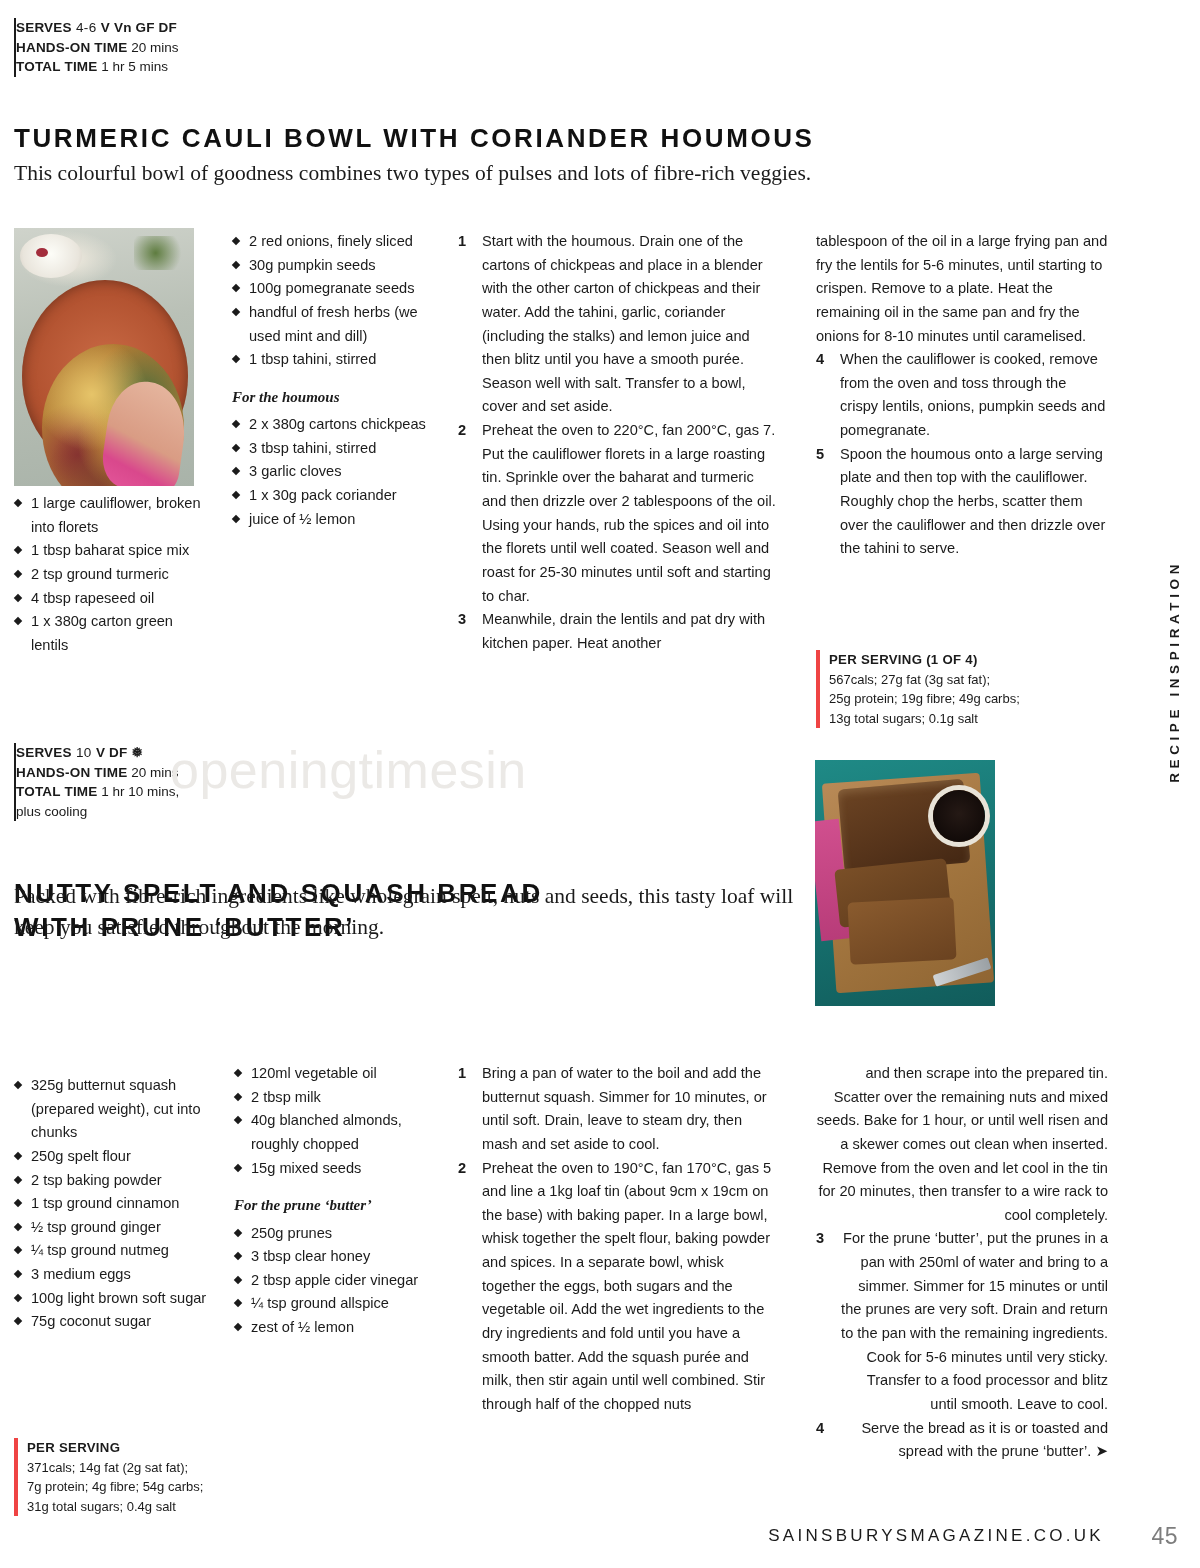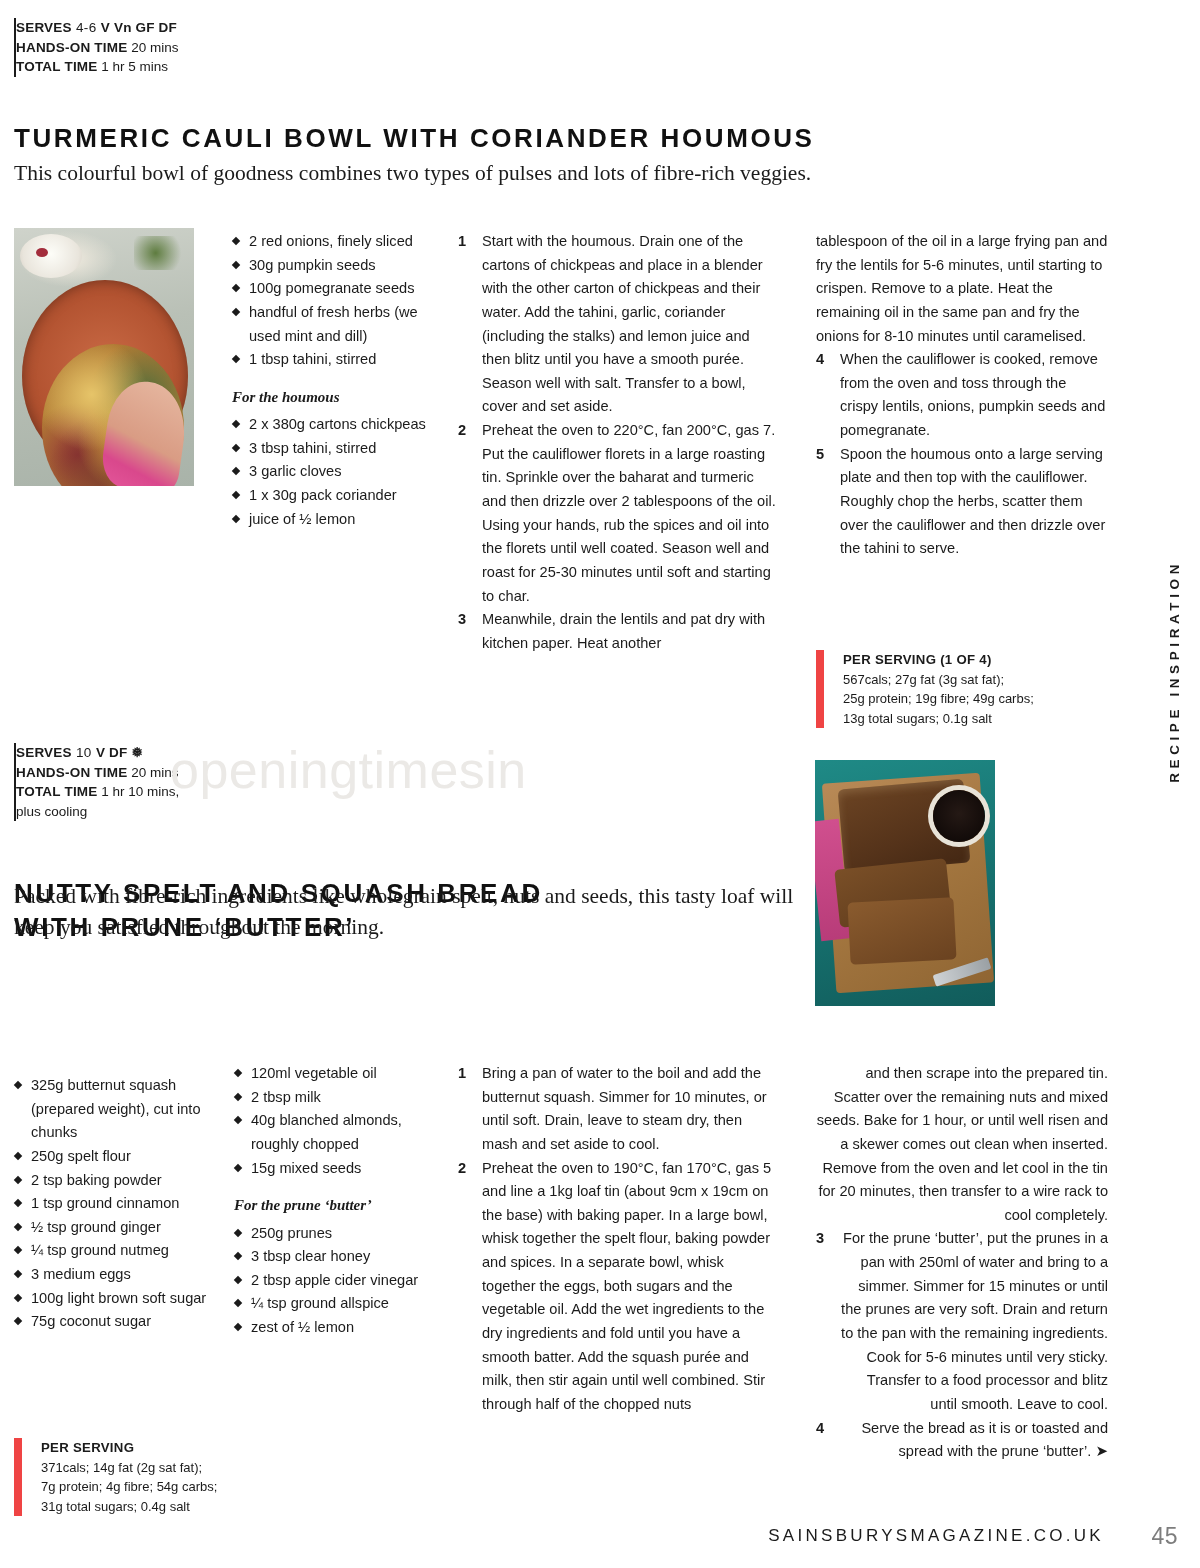--- a/index.html
+++ b/index.html
@@ -116,22 +116,22 @@
 
   .cont {
     position: absolute;
     font-size: 14.6px;
     line-height: 1.62;
   }
 
   
   .nutrition {
     position: absolute;
-    border-left: 8px solid #ef4444;
-    padding-left: 19px;
+    border-left: 4px solid #ef4444;
+    padding-left: 9px;
     font-size: 13px;
     line-height: 1.5;
   }
   .nutrition .nt-title {
     font-weight: bold;
     letter-spacing: 0.3px;
     font-size: 13.2px;
   }
 
   
@@ -311,20 +311,29 @@
 
   <div class="photo photo-cauli">
     <div class="herb"></div>
     <div class="bowl2"></div>
     <div class="bowl">
       <div class="food"></div>
     </div>
     <div class="hand"></div>
   </div>
 
+  <div class="col" style="left:14px; top:492px; width:196px;">
+    <ul class="ing">
+      <li>1 large cauliflower, broken into florets</li>
+      <li>1 tbsp baharat spice mix</li>
+      <li>2 tsp ground turmeric</li>
+      <li>4 tbsp rapeseed oil</li>
+      <li>1 x 380g carton green lentils</li>
+    </ul>
+  </div>
 
   <div class="col" style="left:222px; top:230px; width:216px;margin-left:10px;">
     <ul class="ing">
       <li>2 red onions, finely sliced</li>
       <li>30g pumpkin seeds</li>
       <li>100g pomegranate seeds</li>
       <li>handful of fresh herbs (we used mint and dill)</li>
       <li>1 tbsp tahini, stirred</li>
     </ul>
     <div class="subhead">For the houmous</div>

